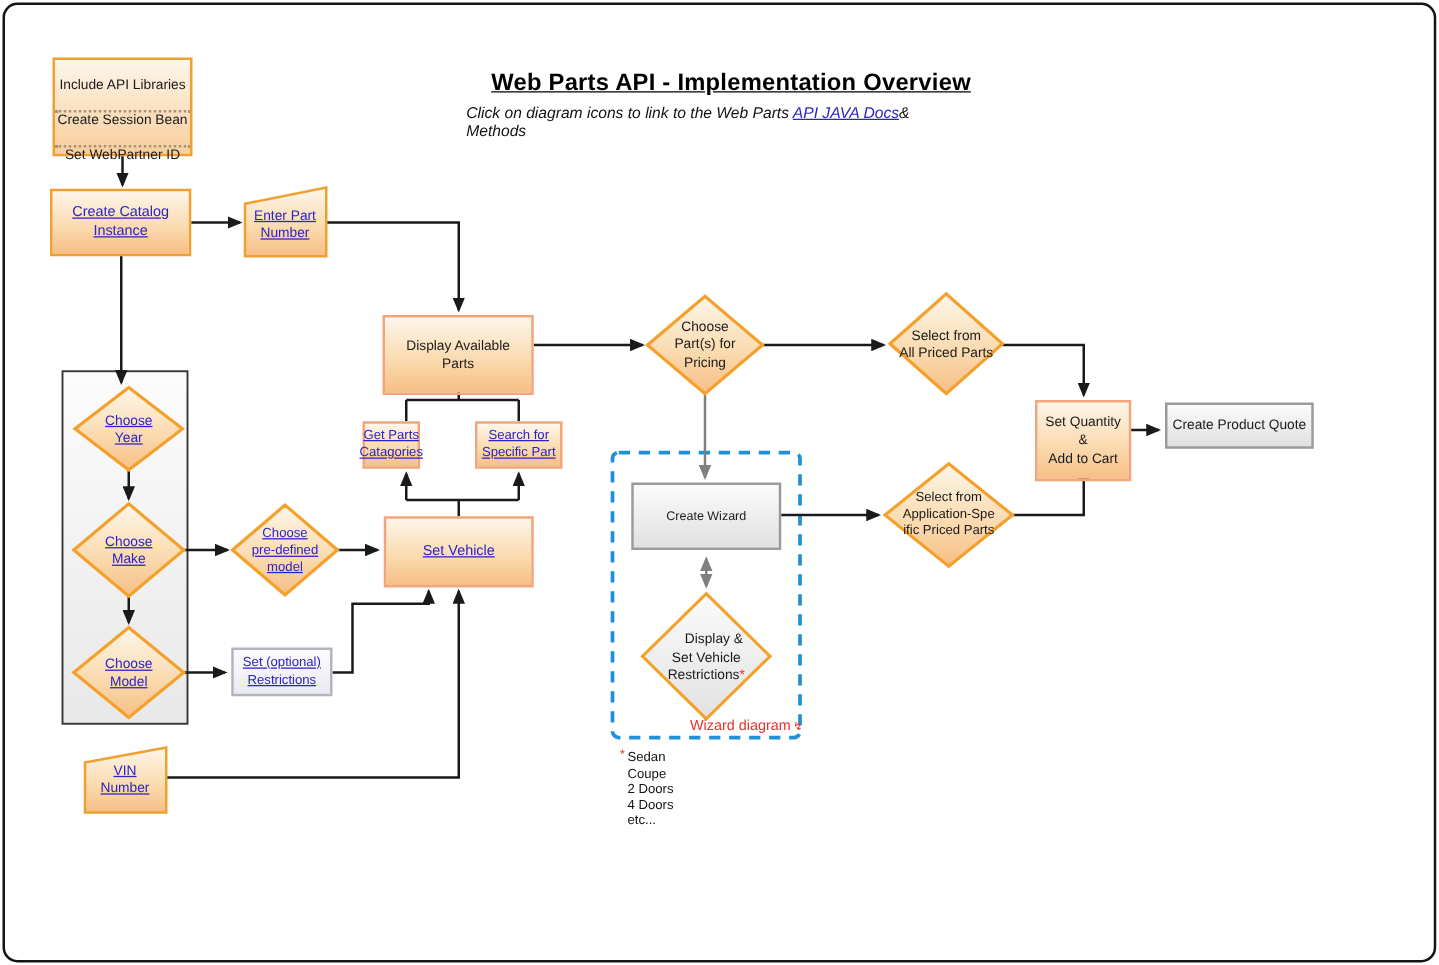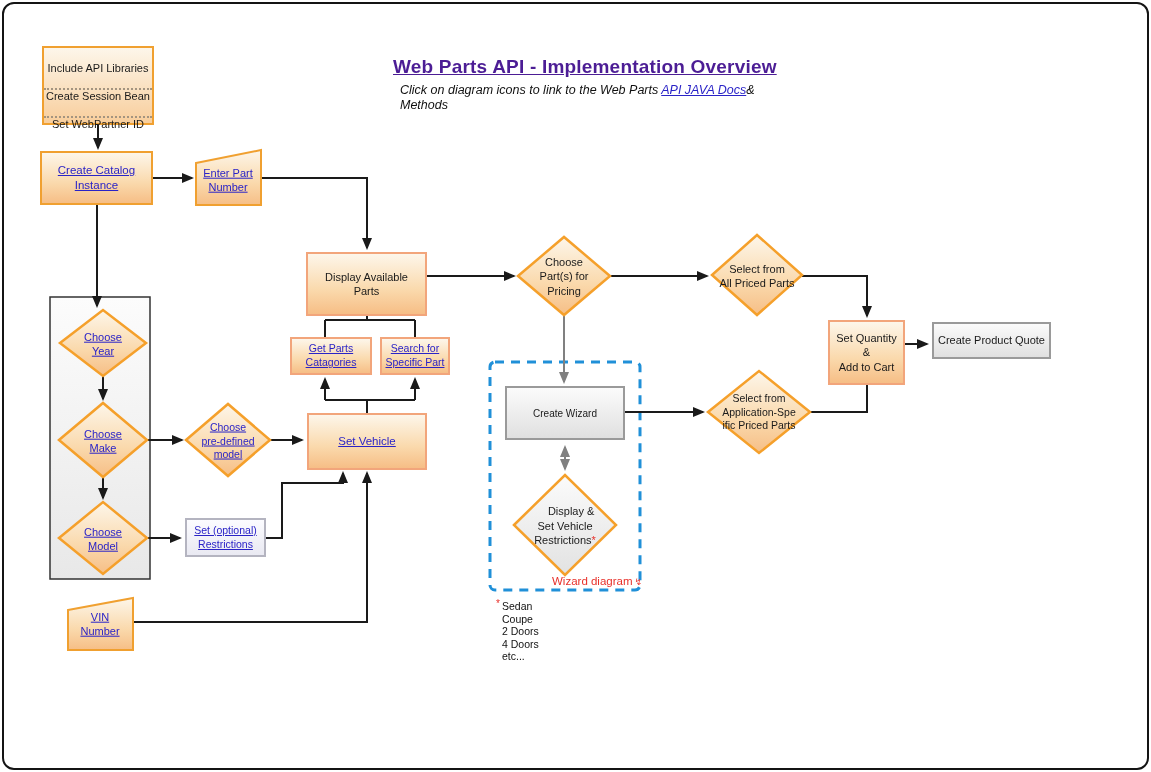--- a/index.html
+++ b/index.html
@@ -31,24 +31,24 @@
   }
 
   .init-box { position:absolute; left:42px; top:46px; width:112px; height:79px;
     border:2px solid #F0A030; background:linear-gradient(180deg,#FDF6EA,#F8CE9C);
     display:flex; flex-direction:column; font-size:11px; }
   .init-row { flex:1; display:flex; align-items:center; justify-content:center; white-space:nowrap;margin-top:14px; }
   .init-row + .init-row { border-top:2px dotted #A39480; }
 
   .page-title {
     position:absolute; left:393px; top:56px; font-size:19px; font-weight:bold;
-    color:#4c1d95; text-decoration:underline; letter-spacing:0.2px; white-space:nowrap;
+    color:#000000; text-decoration:underline; letter-spacing:0.2px; white-space:nowrap;
   }
   .page-subtitle {
-    position:absolute; left:400px; top:83px; width:385px;
+    position:absolute; left:373px; top:83px; width:385px;
     font-size:12.5px; font-style:italic; line-height:1.2; color:#111;
   }
   .wizard-label {
     position:absolute; left:552px; top:575px; color:#E8302A; font-size:11.5px; white-space:nowrap;
   }
   .cursor-glyph { font-size:9px; color:#E8302A; margin-left:2px; }
   .red-star { color:#E8302A; }
   .note {
     position:absolute; left:502px; top:600px; font-size:10.5px; line-height:1.2; color:#111;
   }
@@ -155,21 +155,21 @@
 Parts</div>
 
   <div class="box salmon-border" style="left:828px; top:320px; width:77px; height:65px; white-space:pre;">Set Quantity
 &amp;
 Add to Cart</div>
 
   <div class="box gray-box" style="left:932px; top:322px; width:119px; height:37px; white-space:nowrap;">Create Product Quote</div>
 
   <div class="box salmon-border link" style="left:307px; top:413px; width:120px; height:57px; font-size:11.5px;">Set Vehicle</div>
 
-  <div class="box salmon-border link small" style="left:290px; top:337px; width:82px; height:38px;">Get Parts
+  <div class="box salmon-border link small" style="left:290px; top:337px; width:46px; height:38px;">Get Parts
 Catagories</div>
 
   <div class="box salmon-border link small" style="left:380px; top:337px; width:70px; height:38px;">Search for
 Specific Part</div>
 
   <div class="box lilac-box link small" style="left:185px; top:518px; width:81px; height:39px;">Set (optional)
 Restrictions</div>
 
   <div class="box gray-box" style="left:505px; top:386px; width:120px; height:54px; font-size:10px;">Create Wizard</div>
 

